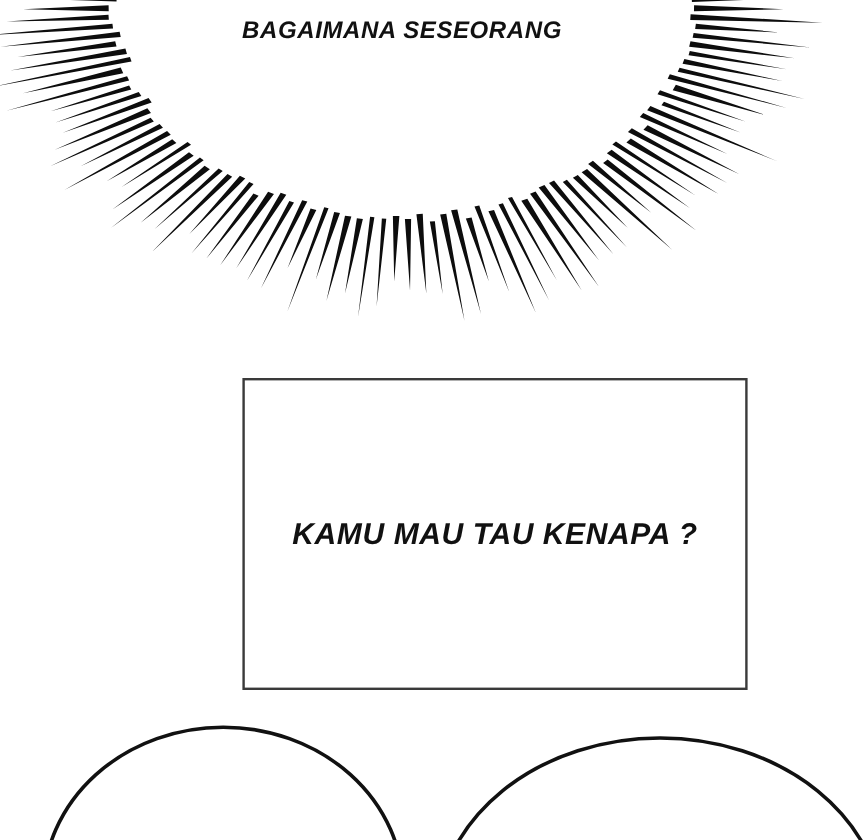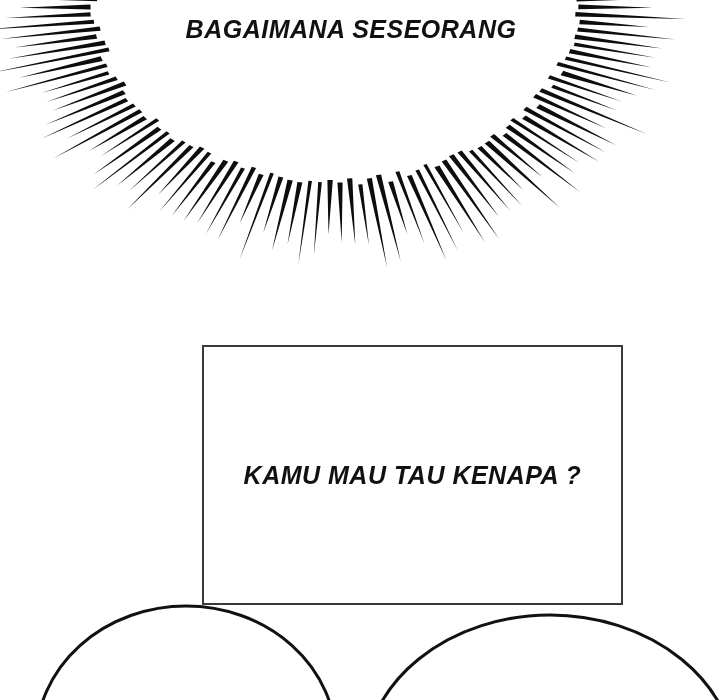--- a/index.html
+++ b/index.html
@@ -5,32 +5,31 @@
   html,body{margin:0;padding:0;}
   body{
     width:720px;height:700px;background:#ffffff;overflow:hidden;
     font-family:"Liberation Sans", sans-serif;
   }
   .panel{position:relative;width:720px;height:700px;background:var(--bg,#ffffff);overflow:hidden;}
   .burst{position:absolute;left:0;top:0;}
   .caption-top{
     position:absolute;left:0;top:15px;width:670px;
     text-align:center;
-    font-size:25px;font-weight:700;font-style:italic;
+    font-size:20px;font-weight:700;font-style:italic;
     letter-spacing:0.5px;
     color:var(--ink,#111111);
     white-space:nowrap;
-    margin-left:16px;
   }
   .speech-box{
     position:absolute;left:202px;top:315px;width:421px;height:260px;
     box-sizing:border-box;
     border:2px solid var(--box-border,#3a3a3a);
     background:#ffffff;
-    display:flex;align-items:center;justify-content:center;margin-top:30px;
+    display:flex;align-items:center;justify-content:center;
   }
   .speech-box .speech-text{
     font-size:25px;font-weight:700;font-style:italic;
     letter-spacing:0.5px;
     color:var(--ink,#111111);
     white-space:nowrap;
   }
   .bubbles{position:absolute;left:0;top:0;}
 </style>
 </head>

